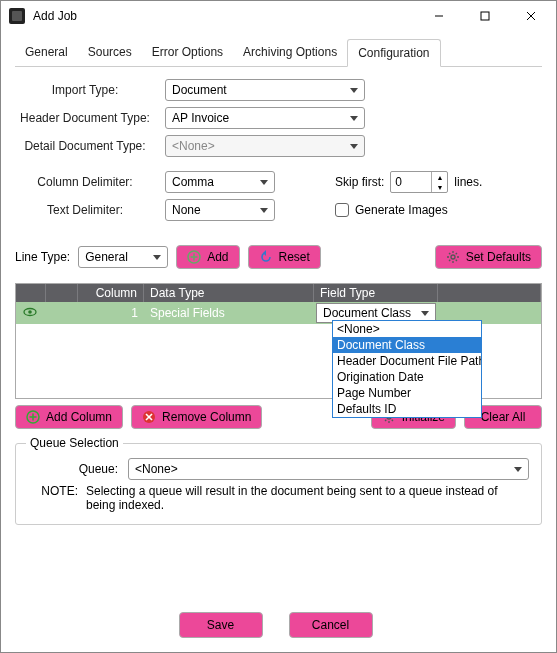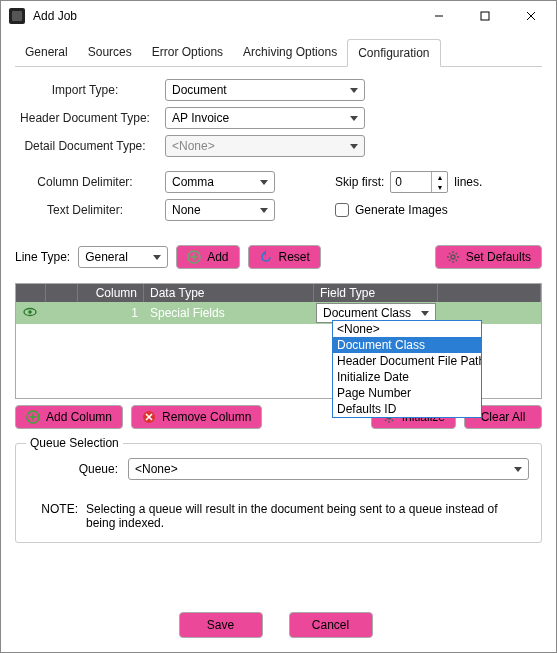--- a/index.html
+++ b/index.html
@@ -46,21 +46,21 @@
 .grow .gc3 { color: #fff; }
 .eye { width: 16px; height: 16px; }
 .ftcell { background: #fff; border: 1px solid #888; height: 20px; margin: 1px 2px; flex: 1; display: flex; align-items: center; padding: 0 4px; }
 .ftcell::after { content: ""; width: 0; height: 0; border-left: 4px solid transparent; border-right: 4px solid transparent; border-top: 5px solid #444; margin-left: auto; }
 .dropdown { position: absolute; left: 331px; top: 289px; width: 150px; border: 1px solid #2a7fd4; background: #fff; z-index: 20; }
 .dropdown .opt { padding: 1px 4px; white-space: nowrap; overflow: hidden; }
 .dropdown .opt.sel { background: #2a7fd4; color: #fff; }
 .gridbtns { display: flex; gap: 8px; margin-top: 6px; }
 .fieldset { border: 1px solid #ccc; border-radius: 3px; margin-top: 14px; padding: 14px 12px 12px 12px; position: relative; }
 .fieldset .legend { position: absolute; top: -8px; left: 10px; background: #fff; padding: 0 4px; }
-.qrow { display: flex; align-items: center; gap: 10px; margin-bottom: 22px; }
+.qrow { display: flex; align-items: center; gap: 10px; margin-bottom: 4px; }
 .qrow .ql { width: 90px; text-align: right; }
 .note { display: flex; gap: 8px; }
 .note .nl { width: 50px; text-align: right; }
 .footer { display: flex; justify-content: center; gap: 26px; padding: 16px 6px 14px 0; }
 .footer .btn { width: 84px; height: 26px; justify-content: center; }
 </style>
 </head>
 <body>
 
 <div class="window">
@@ -263,21 +263,21 @@
       <div class="note">
         <div class="nl">NOTE:</div>
         <div style="flex:1">Selecting a queue will result in the document being sent to a queue instead of being indexed.</div>
       </div>
     </div>
 
     <div class="dropdown">
       <div class="opt">&lt;None&gt;</div>
       <div class="opt sel">Document Class</div>
       <div class="opt">Header Document File Path</div>
-      <div class="opt">Initialize Date</div>
+      <div class="opt">Origination Date</div>
       <div class="opt">Page Number</div>
       <div class="opt">Defaults ID</div>
     </div>
 
   </div>
 
   <div class="footer">
     <div class="btn">
         <span>Save</span>
       </div>

